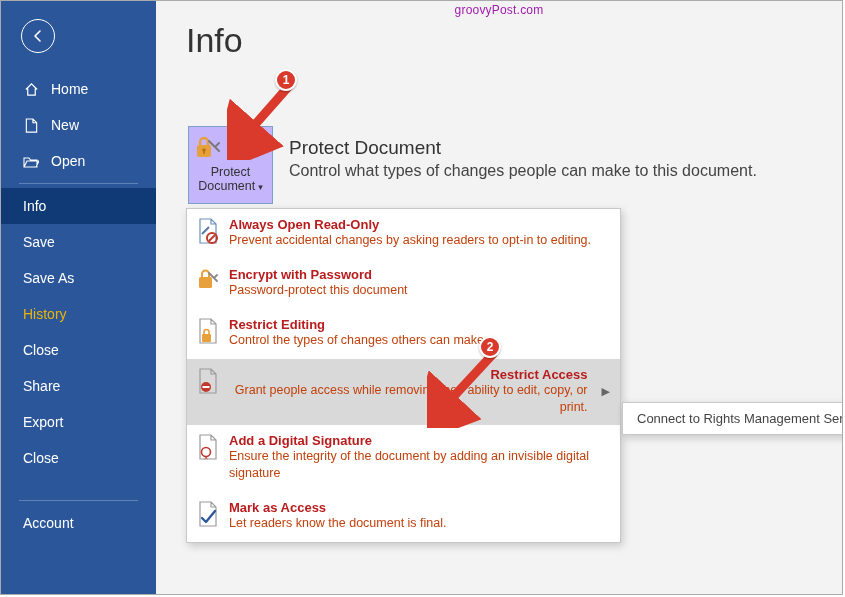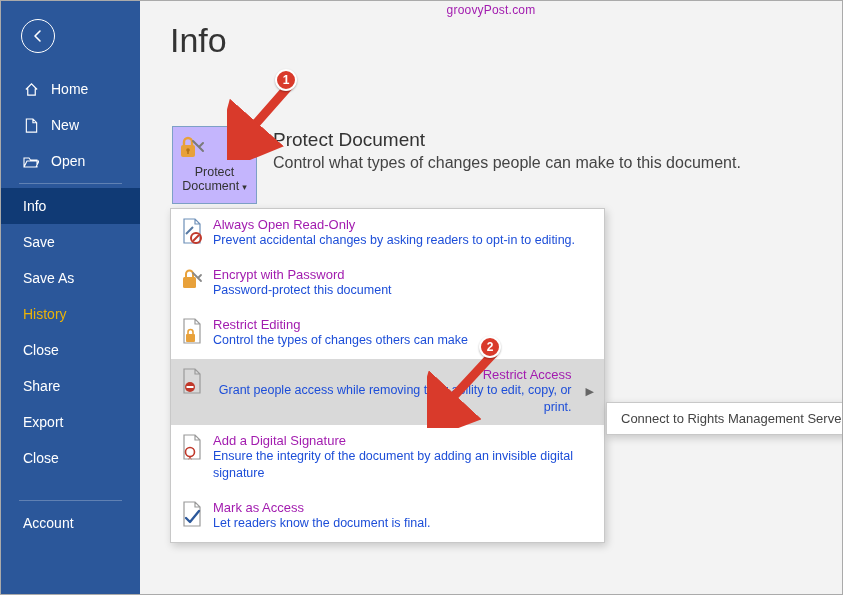--- a/index.html
+++ b/index.html
@@ -16,21 +16,21 @@
   .frame {
     border: 1px solid #aaa;
     width: 843px;
     height: 595px;
     position: relative;
     display: flex;
     overflow: hidden;
   }
   
   .sidebar {
-    width: 139px;
+    width: 155px;
     background: #2b579a;
     color: #fff;
     display: flex;
     flex-direction: column;
     padding-top: 18px;
   }
   .back-btn {
     width: 34px; height: 34px;
     border: 1.5px solid #fff;
     border-radius: 50%;
@@ -100,21 +100,21 @@
     position: absolute;
     left: 32px; top: 125px;
     cursor: pointer;
   }
   .tile .lock-ico { font-size: 22px; line-height: 1; color: #e8a13a; margin-bottom: 4px;}
   .tile .caret { font-size: 9px; margin-left: 3px; }
 
   
   .sect-head {
     position: absolute;
-    left: 133px; top: 128px;
+    left: 133px; top: 136px;
   }
   .sect-head h2 { font-size: 19px; font-weight: 400; color: #333; margin-bottom: 3px; }
   .sect-head p { font-size: 16px; color: #444; }
 
   
   .menu {
     position: absolute;
     left: 30px; top: 207px;
     width: 435px;
     background: #fff;
@@ -130,22 +130,22 @@
     align-items: flex-start;
   }
   .menu-item.hover { background: #d9d9d9; text-align: right; }
   .menu-item .mi-ico {
     width: 22px; flex: 0 0 22px;
     font-size: 18px; color: #666;
     margin-top: 1px;
     position: relative;
   }
   .menu-item .mi-txt { flex: 1; }
-  .menu-item .mi-title { font-weight: 400; font-size: 13px; color: #a21caf; }
-  .menu-item .mi-desc { font-size: 12.5px; color: #1d4ed8; line-height: 1.35; }
+  .menu-item .mi-title { font-weight: 700; font-size: 13px; color: #b91c1c; }
+  .menu-item .mi-desc { font-size: 12.5px; color: #c2410c; line-height: 1.35; }
   .menu-item .chev { color: #666; font-size: 11px; align-self: center; margin-left: 4px; }
 
   
   .flyout {
     position: absolute;
     left: 466px; top: 401px;
     background: #fff;
     border: 1px solid #c8c8c8;
     box-shadow: 2px 3px 8px rgba(0,0,0,.18);
     padding: 8px 14px;

